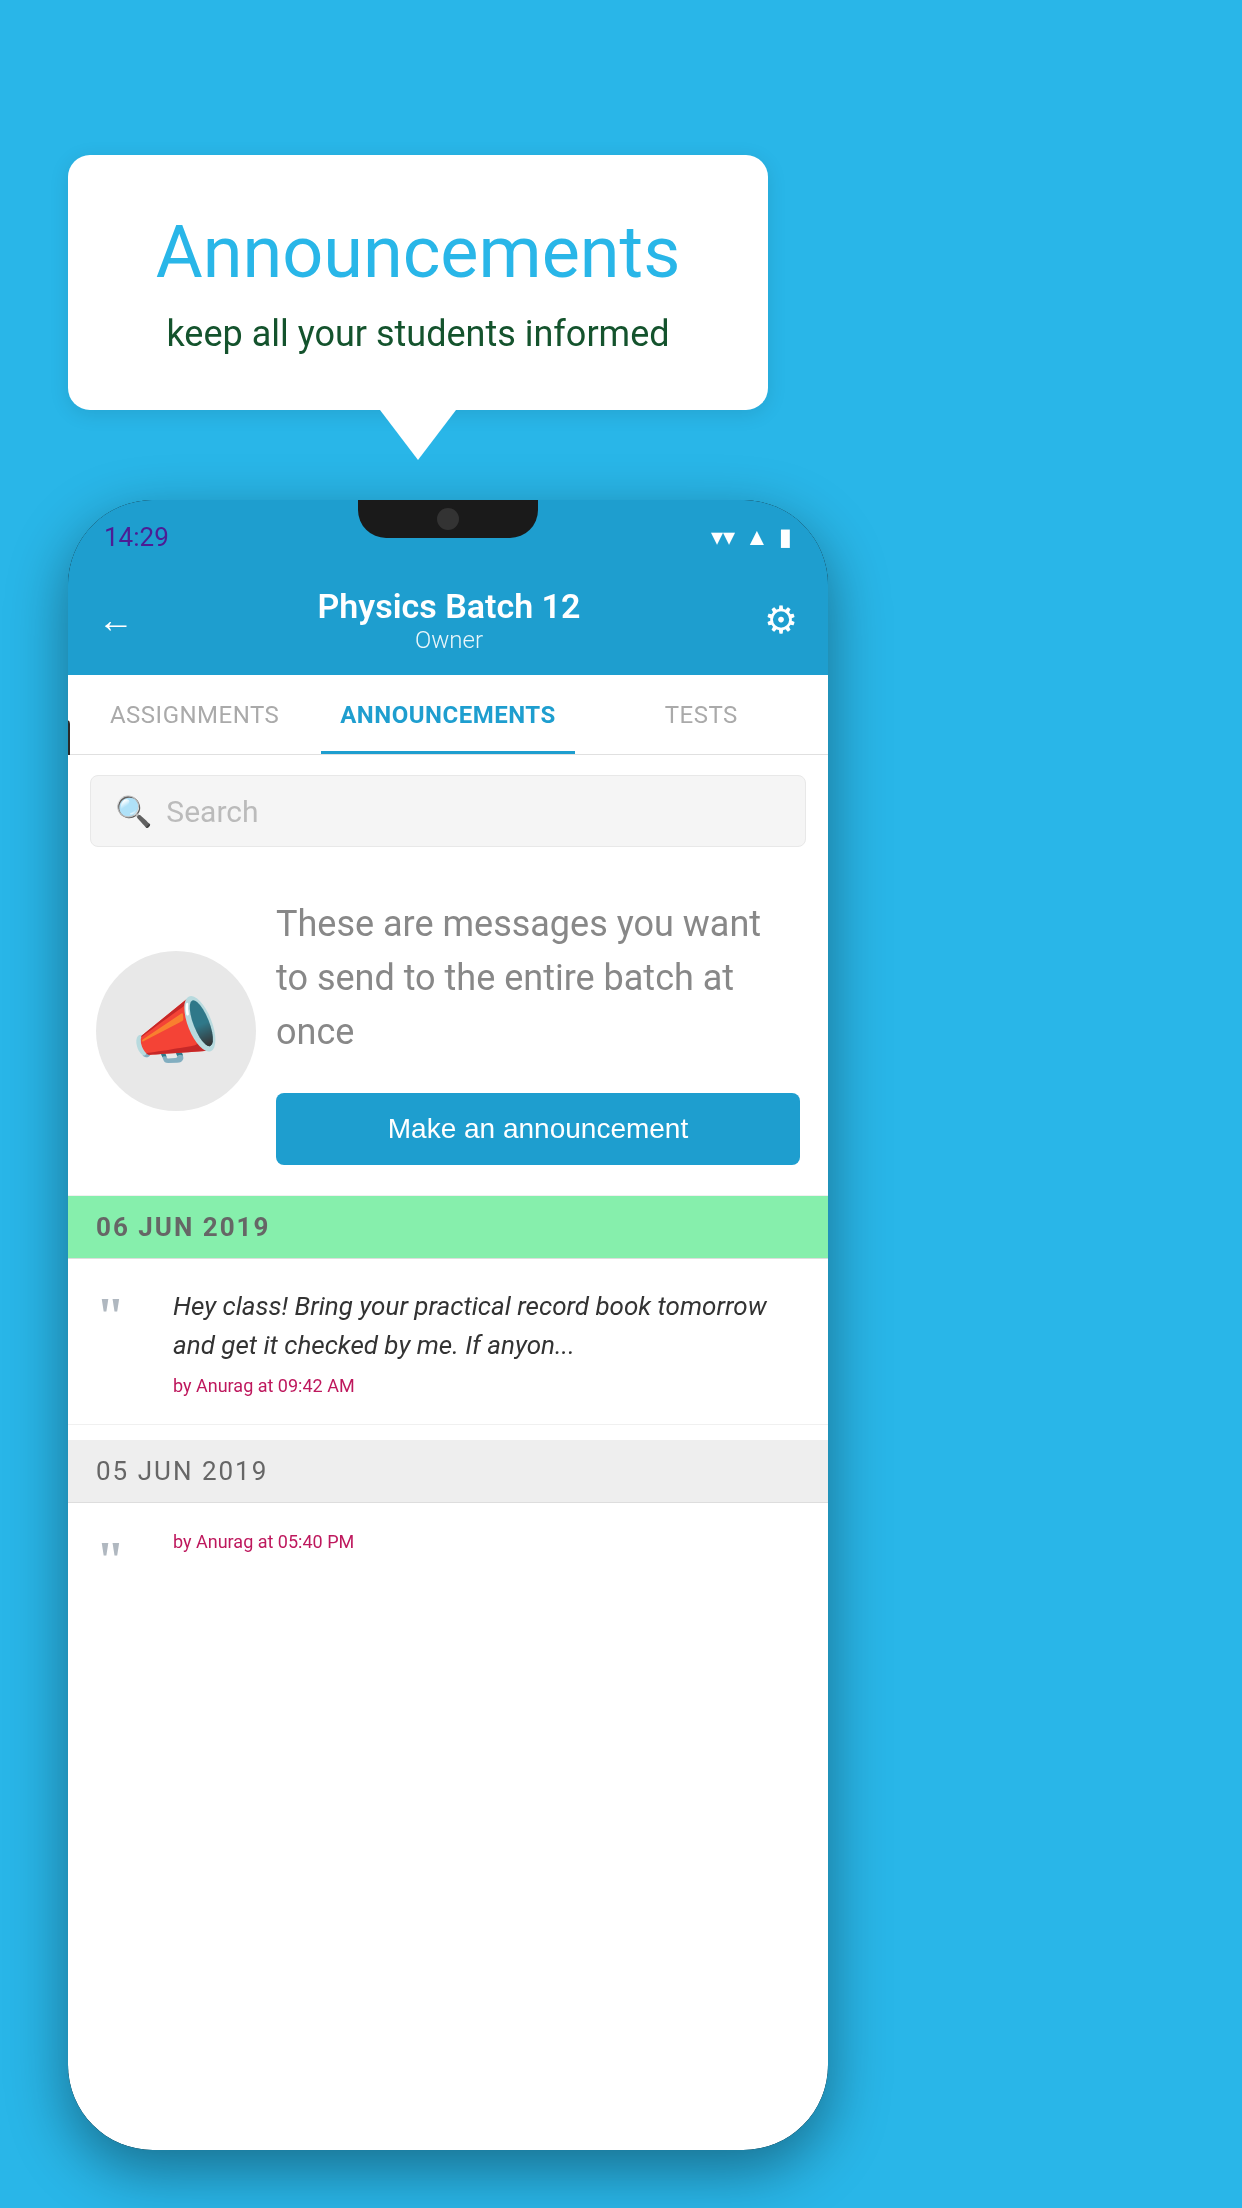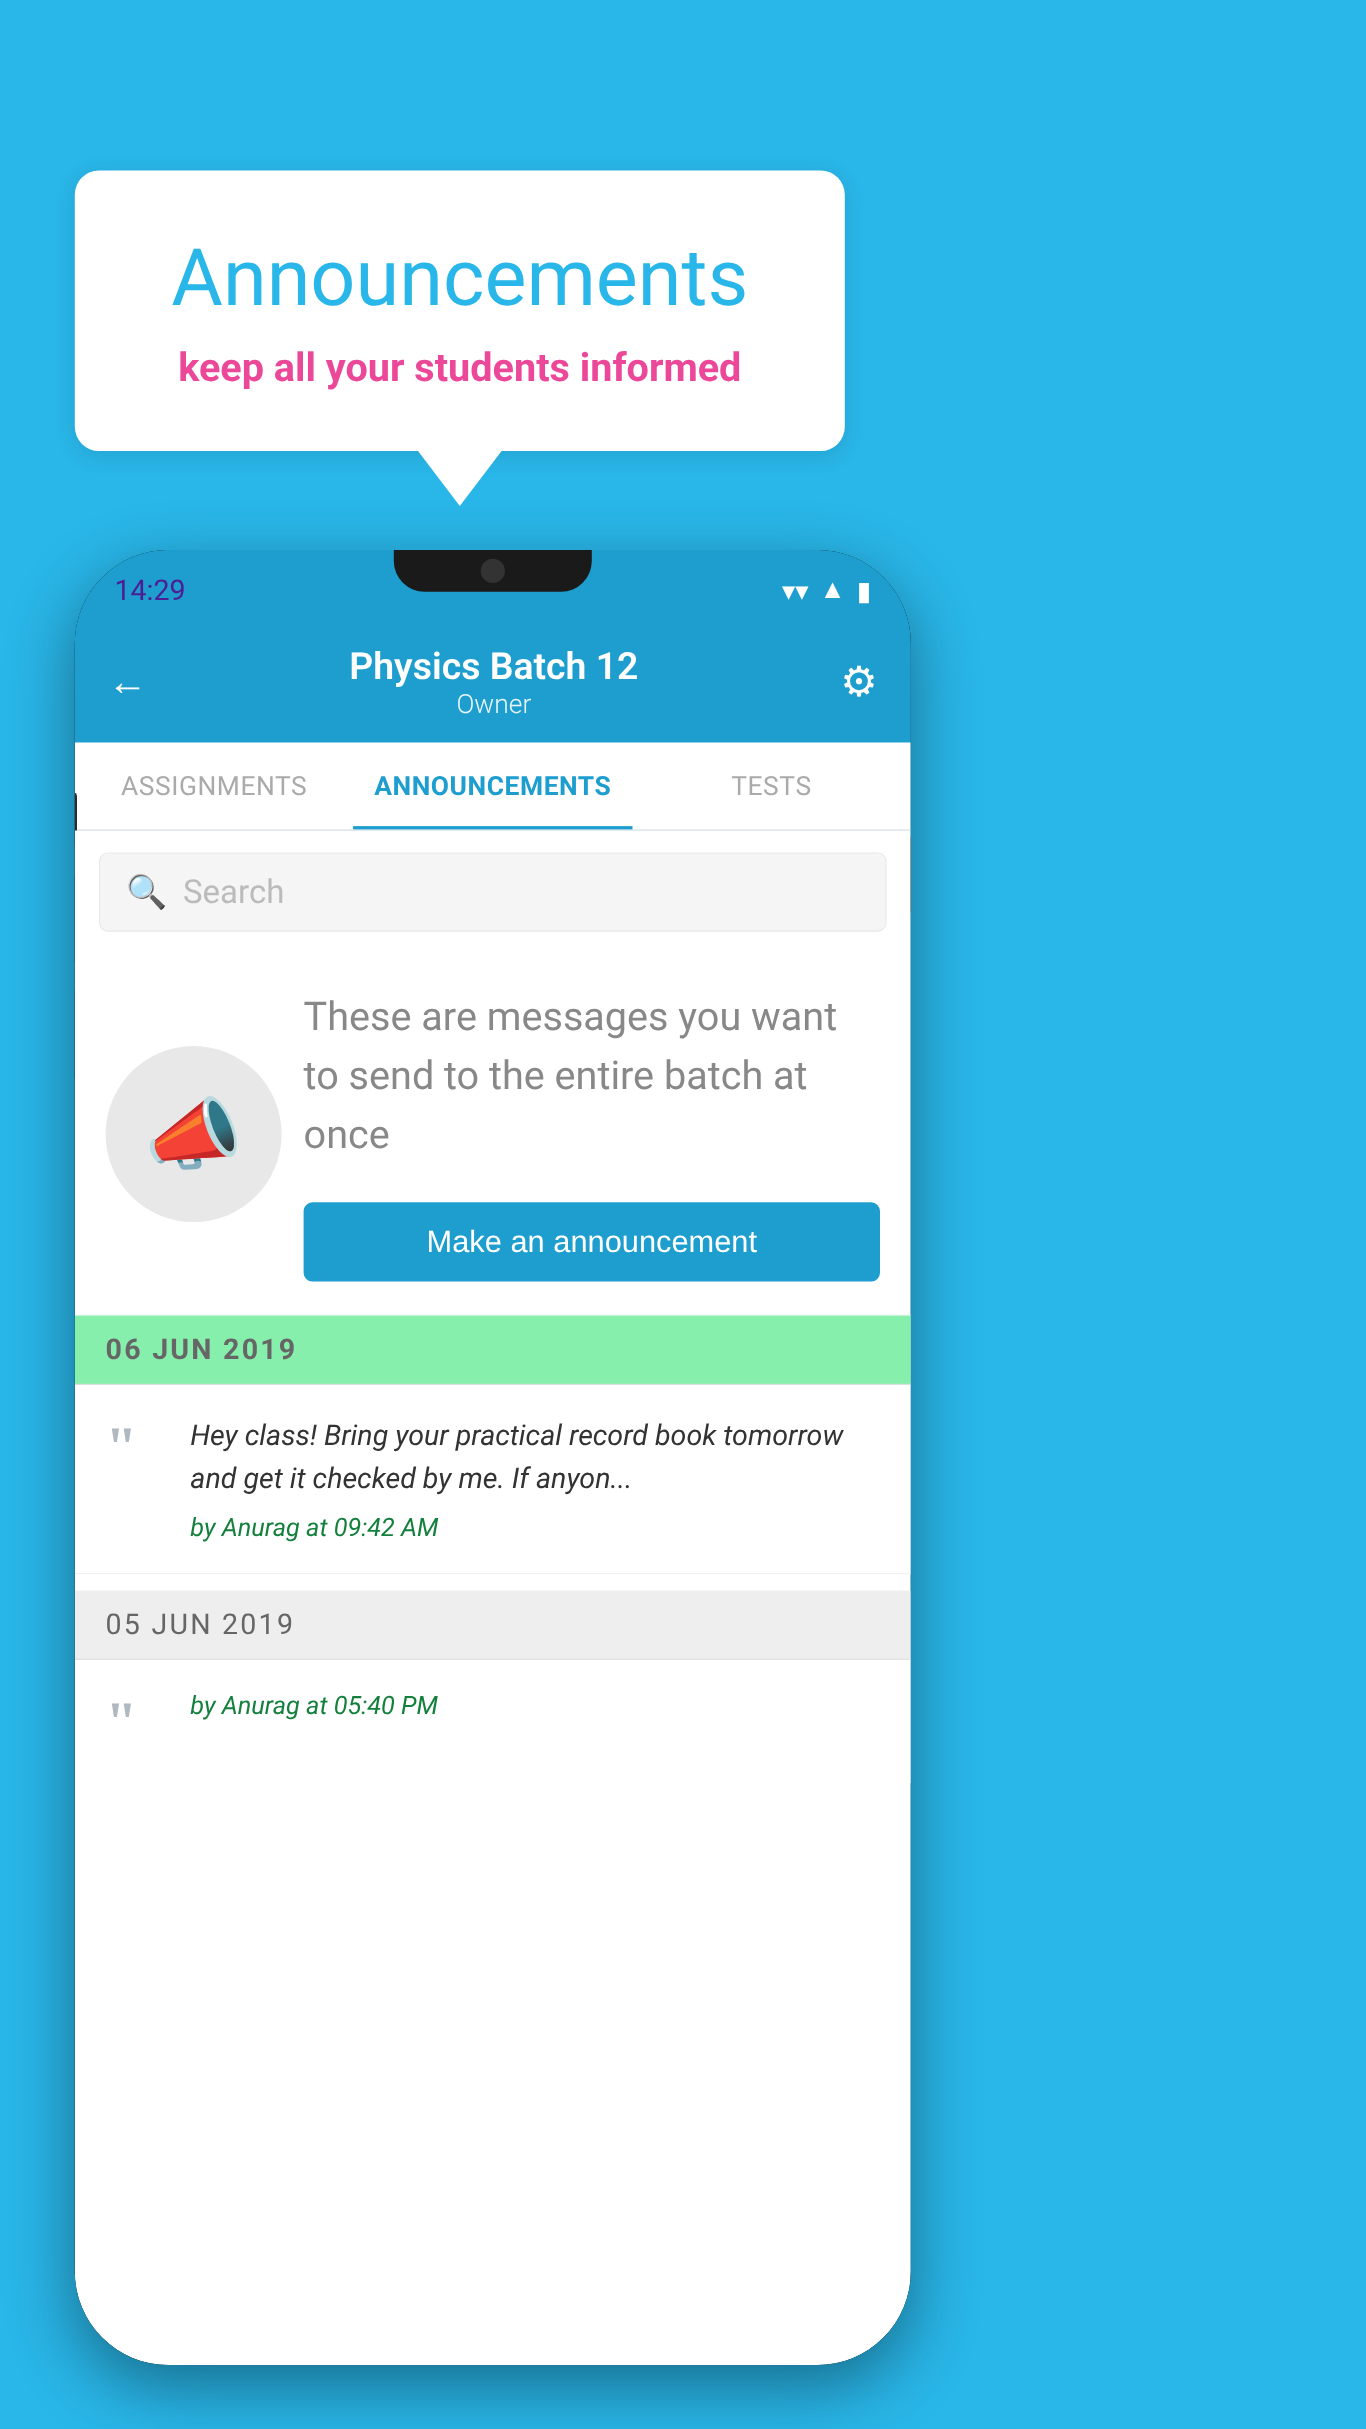--- a/index.html
+++ b/index.html
@@ -31,22 +31,22 @@
 
     .speech-bubble-title {
       font-size: 72px;
       font-weight: 400;
       color: #29b6e8;
       margin-bottom: 18px;
     }
 
     .speech-bubble-subtitle {
       font-size: 36px;
-      color: #ec4899;
-      font-weight: 700;
+      color: #14532d;
+      font-weight: 400;
     }
 
     .speech-bubble-arrow {
       width: 0;
       height: 0;
       border-left: 38px solid transparent;
       border-right: 38px solid transparent;
       border-top: 50px solid white;
       margin: 0 auto;
     }
@@ -302,23 +302,22 @@
 
     .announcement-text {
       color: #333;
       font-size: 26px;
       font-style: italic;
       line-height: 1.5;
       margin-bottom: 10px;
     }
 
     .announcement-author {
-      color: #15803d;
-      font-size: 23px;
-      font-style: italic;
+      color: #be185d;
+      font-size: 18px;
     }
 
     .date-header-2 {
       background: #eeeeee;
       padding: 16px 28px;
       color: #666;
       font-size: 26px;
       font-weight: 400;
       letter-spacing: 2px;
       border-bottom: 1px solid #ddd;

